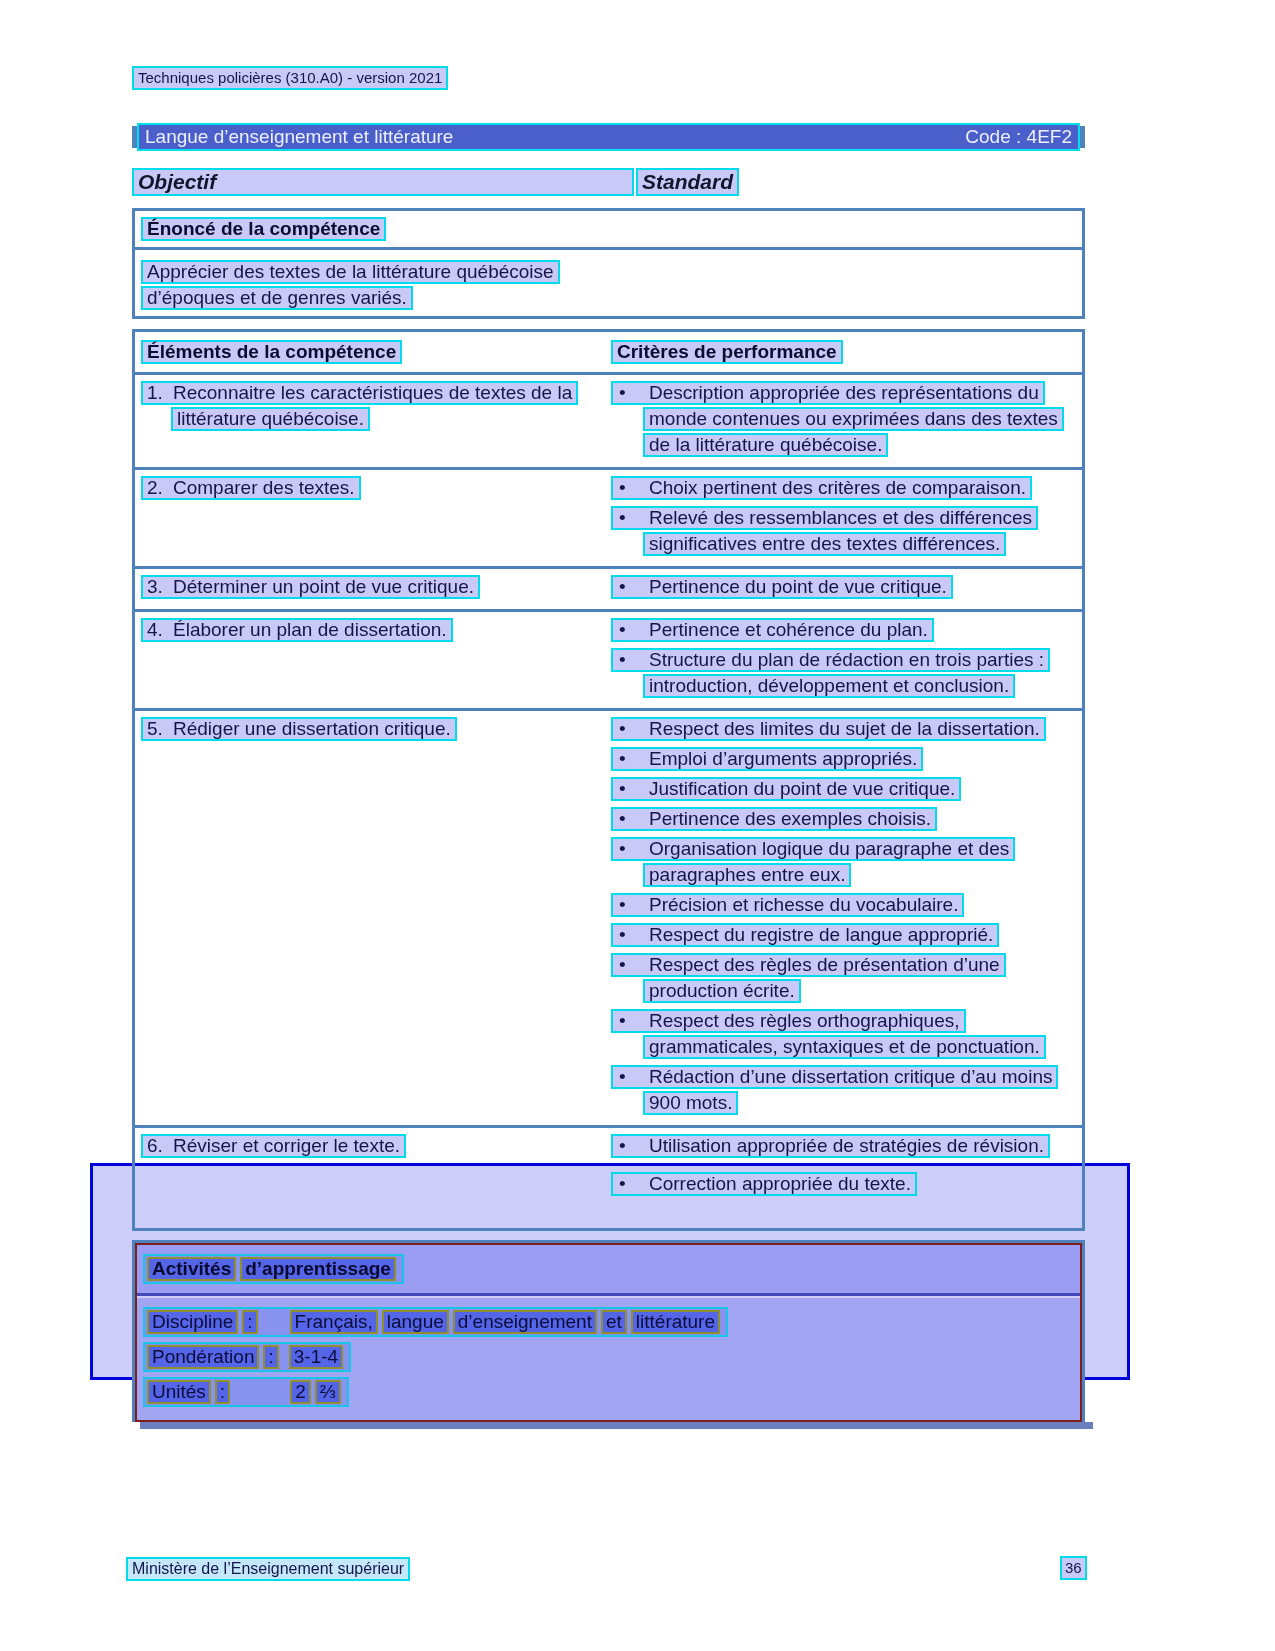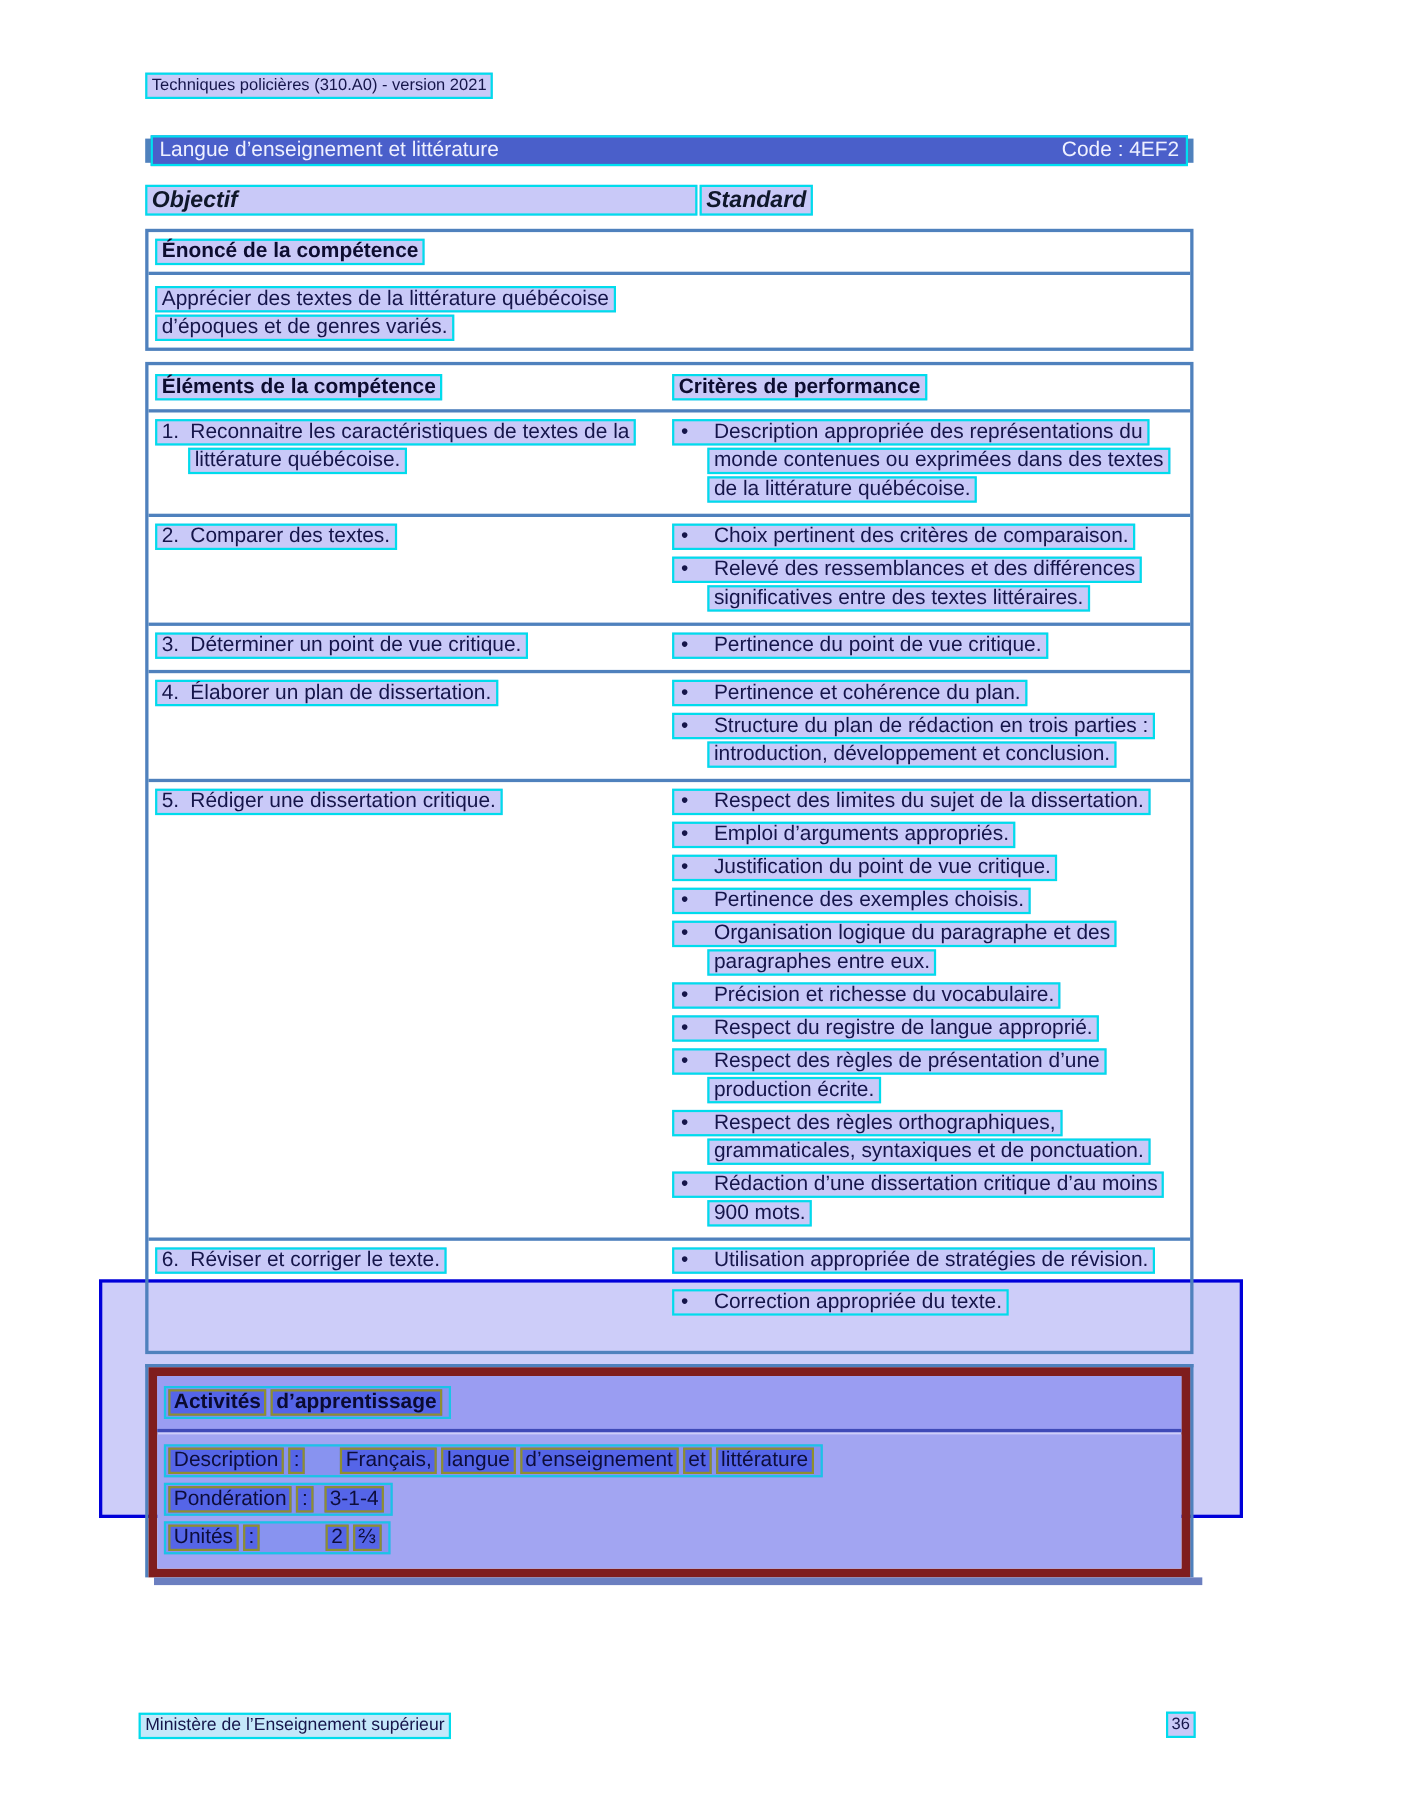--- a/index.html
+++ b/index.html
@@ -53,21 +53,21 @@
   .num{display:inline-block;width:26px;}
   .bullet{display:inline-block;width:30px;padding-left:2px;}
   .contL{margin-left:30px;}
   .contR{margin-left:32px;}
   .crit{margin-bottom:6px;}
   .t-row:last-child{padding-bottom:26px;}
   .t-row:last-child .crit + .crit{margin-top:14px;}
 
   
   .act-outer{margin-top:9px;border:3px solid #4f81bd;border-bottom:none;}
-  .act-red{border:8px solid #7f1d1d;}
+  .act-red{border:2px solid #7f1d1d;}
   .act-header{background:#9a9df2;border-bottom:3px solid #3f4ab8;padding:9px 6px;}
   .act-body{background:#a2a5f2;padding:9px 6px 8px 6px;}
   .act-line{margin-bottom:5px;}
   .strip{
     display:inline-flex;align-items:center;background:#8893f0;
     border:2px solid #1ac4e6;padding:1px 2px;
   }
   .wbox{
     display:inline-block;background:#5565e8;border:2px solid #8f8f2f;
     padding:0 3px;line-height:20px;margin-right:4px;white-space:nowrap;color:#0d0d3a;
@@ -147,21 +147,21 @@
           <div class="t-row">
             <div class="cell-left">
               <div class="line"><span class="hl"><span class="num">2.</span><span>Comparer des textes.</span></span></div>
             </div>
             <div class="cell-right">
               <div class="crit">
                 <div class="line"><span class="hl"><span class="bullet">•</span><span>Choix pertinent des critères de comparaison.</span></span></div>
               </div>
               <div class="crit">
                 <div class="line"><span class="hl"><span class="bullet">•</span><span>Relevé des ressemblances et des différences</span></span></div>
-                <div class="line contR"><span class="hl">significatives entre des textes littéraires.</span></div>
+                <div class="line contR"><span class="hl">significatives entre des textes différences.</span></div>
               </div>
             </div>
           </div>
           <div class="t-row">
             <div class="cell-left">
               <div class="line"><span class="hl"><span class="num">3.</span><span>Déterminer un point de vue critique.</span></span></div>
             </div>
             <div class="cell-right">
               <div class="crit">
                 <div class="line"><span class="hl"><span class="bullet">•</span><span>Pertinence du point de vue critique.</span></span></div>
@@ -242,21 +242,21 @@
     <div class="act-outer">
       <div class="act-red">
         <div class="act-header line">
           <span class="strip">
               <span class="wbox">Activités</span>
               <span class="wbox">d’apprentissage</span>
             </span>
         </div>
         <div class="act-body">
             <div class="act-line"><span class="strip">
-                <span class="wbox">Description</span>
+                <span class="wbox">Discipline</span>
                 <span class="wbox">:</span>
                 <span class="tabsp tab-0"></span>
                 <span class="wbox">Français,</span>
                 <span class="wbox">langue</span>
                 <span class="wbox">d’enseignement</span>
                 <span class="wbox">et</span>
                 <span class="wbox">littérature</span>
               </span></div>
             <div class="act-line"><span class="strip">
                 <span class="wbox">Pondération</span>

